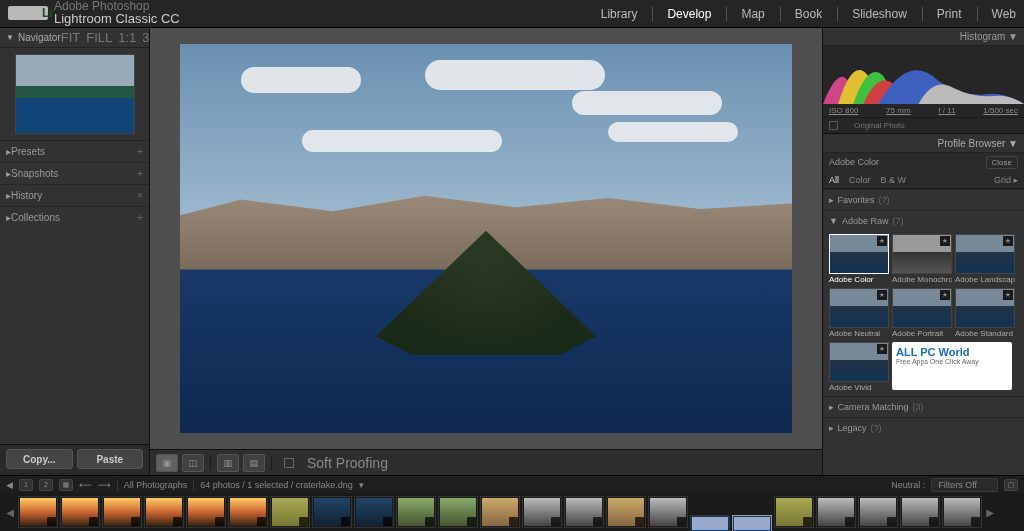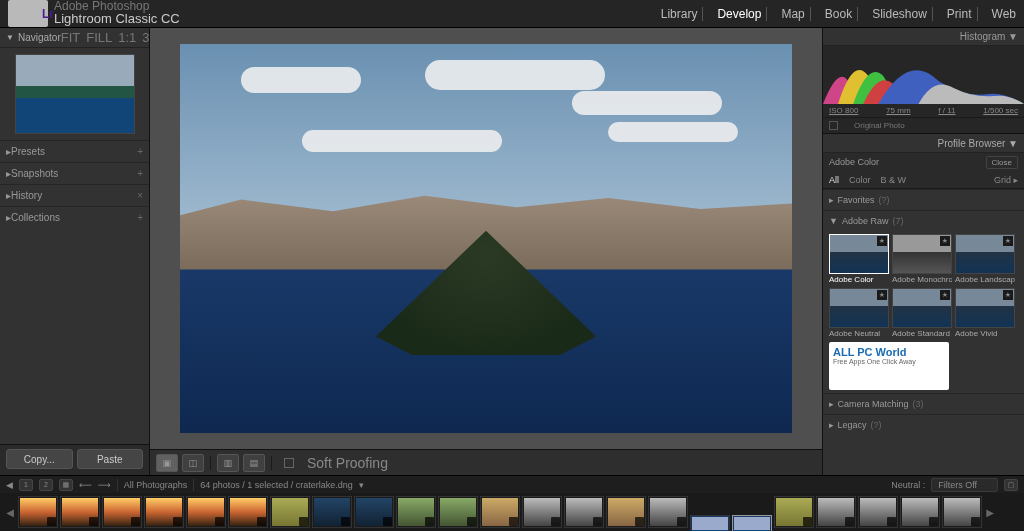--- a/index.html
+++ b/index.html
@@ -1,43 +1,43 @@
 <!DOCTYPE html>
 <html><head>
 <meta charset="utf-8">
 <style>
 * { margin: 0; padding: 0; box-sizing: border-box; font-family: "Segoe UI", Arial, sans-serif; }
 body { width: 1024px; height: 531px; background: #1a1a1a; color: #ccc; overflow: hidden; font-size: 10px; }
 
 
 .topbar { height: 28px; background: #252525; display: flex; align-items: center; padding: 0 8px; border-bottom: 1px solid #000; }
 .topbar .logo-block { display: flex; align-items: center; gap: 6px; }
-.topbar .lr-logo { width: 22px; height: 27px; background: #b9b9b9; color: #4c1d95; display: flex; align-items: center; justify-content: center; font-weight: bold; font-size: 12px; border-radius: 2px; padding-left: 40px; }
+.topbar .lr-logo { width: 22px; height: 14px; background: #b9b9b9; color: #14532d; display: flex; align-items: center; justify-content: center; font-weight: bold; font-size: 12px; border-radius: 2px; padding-left: 40px; }
 .topbar .brand-sub { font-size: 12px; color: #777; line-height: 1; }
 .topbar .brand-main { font-size: 13px; color: #ccc; line-height: 1.1; }
 .topbar .flex { flex: 1; }
 .topbar .modules { display: flex; gap: 5px; font-size: 12px; }
 .topbar .module { color: #bbb; cursor: pointer; }
-.topbar .module.sep { border-left: 1px solid #555; padding-left: 14px; }
+.topbar .module.sep { border-left: 1px solid #555; padding-left: 14px; margin-left: 10px; }
 .topbar .module.active { color: #fff; }
 
 
 .main { display: flex; height: 447px; }
 
 
 .left { width: 150px; background: #323232; display: flex; flex-direction: column; border-right: 1px solid #111; }
 .panel-head { height: 20px; display: flex; align-items: center; padding: 0 6px; color: #aaa; font-size: 10px; border-bottom: 1px solid #222; }
 .panel-head .tri { margin-right: 4px; font-size: 8px; }
 .nav-zoom { margin-left: auto; display: flex; gap: 6px; font-size: 13px; color: #777; }
 .nav-thumb { margin: 6px auto; width: 120px; height: 80px; background: linear-gradient(to bottom, #9ab 0%, #9ab 40%, #254 40%, #254 55%, #147 55%, #147 100%); border: 1px solid #444; cursor: pointer; }
 .left .spacer { flex: 1; }
 .left .section { height: 22px; display: flex; align-items: center; padding: 0 6px; border-top: 1px solid #262626; color: #999; cursor: pointer; }
 .left .section .plus { margin-left: auto; color: #666; }
 .left-buttons { display: flex; gap: 4px; padding: 4px 6px 6px; background: #2a2a2a; border-top: 1px solid #111; }
-.left-buttons button { flex: 1; height: 20px; background: #454545; border: 1px solid #555; color: #ccc; font-size: 10px; border-radius: 3px; cursor: pointer; }
+.left-buttons button { flex: 1; height: 20px; background: #454545; border: 1px solid #555; color: #ccc; font-size: 10px; border-radius: 3px; cursor: pointer; font-weight: bold; }
 
 
 .center { flex: 1; background: #4f4f4f; display: flex; flex-direction: column; }
 .canvas-wrap { flex: 1; display: flex; align-items: center; justify-content: center; padding: 16px 30px; }
 .canvas { width: 100%; height: 100%; background: #888; position: relative; overflow: hidden; }
 .sky { position: absolute; inset: 0 0 55% 0; background: linear-gradient(#6a90b1,#9db8ce); }
 .cloud { position: absolute; background: #ecedee; border-radius: 40px; opacity: 0.9; }
 .mtn { position: absolute; top: 38%; left: 0; right: 0; height: 20%; background: linear-gradient(#9c8b7a,#7a6b5a); clip-path: polygon(0 30%, 10% 10%, 25% 25%, 40% 5%, 55% 20%, 70% 8%, 85% 22%, 100% 15%, 100% 100%, 0 100%); }
 .island { position: absolute; top: 48%; left: 30%; width: 40%; height: 32%; background: radial-gradient(ellipse at 50% 20%, #2a3a24 0%, #1a2a18 70%); clip-path: polygon(50% 0, 95% 85%, 80% 100%, 20% 100%, 5% 85%); }
 .lake { position: absolute; top: 55%; left: 0; right: 0; bottom: 0; background: linear-gradient(#1a3a6a,#0e2850); }
@@ -244,20 +244,26 @@
       <div class="profile-tile">
           <div class="img">
             <div class="star">★</div>
           </div>
           <div class="lbl">Adobe Neutral</div>
         </div>
       <div class="profile-tile">
           <div class="img">
             <div class="star">★</div>
           </div>
+          <div class="lbl">Adobe Portrait</div>
+        </div>
+      <div class="profile-tile">
+          <div class="img">
+            <div class="star">★</div>
+          </div>
           <div class="lbl">Adobe Standard</div>
         </div>
       <div class="profile-tile">
           <div class="img">
             <div class="star">★</div>
           </div>
           <div class="lbl">Adobe Vivid</div>
         </div>
       <div style="grid-column: span 2">
         <div class="watermark">

